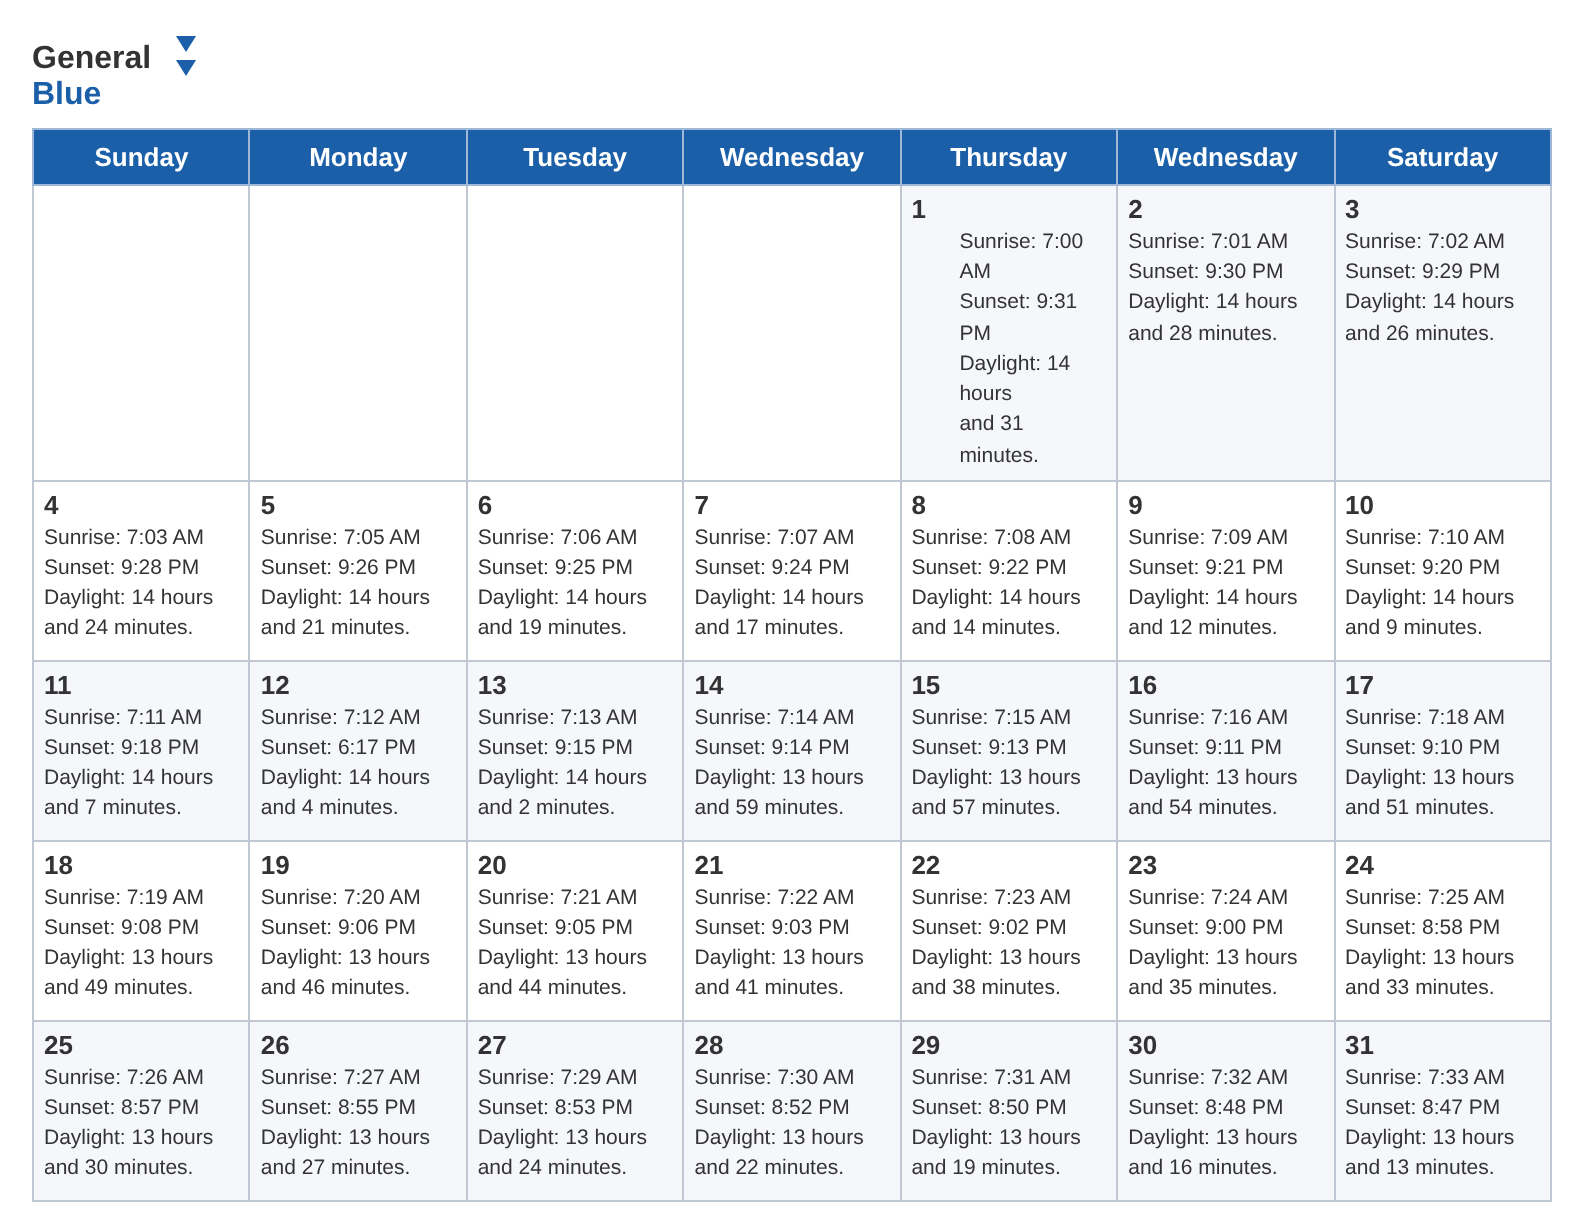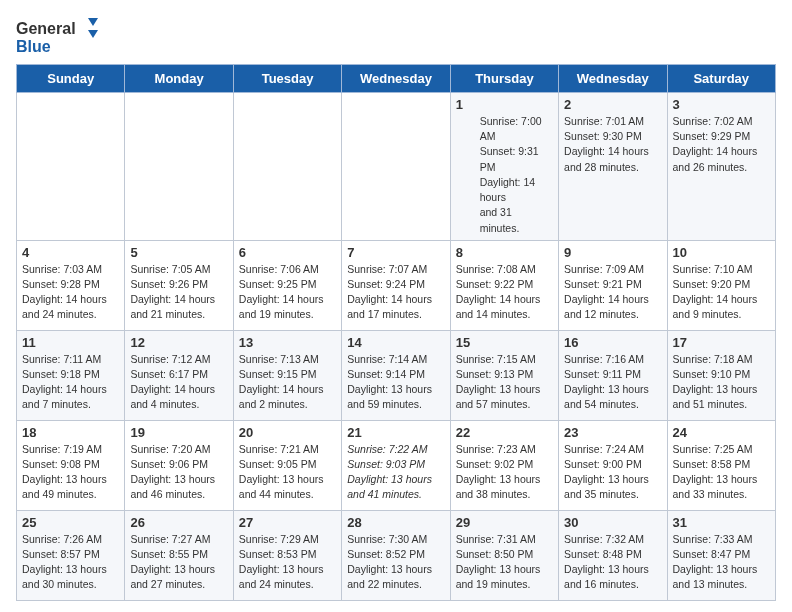--- a/index.html
+++ b/index.html
@@ -255,21 +255,21 @@
         </td>
         <td>
           <div class="day-number">20</div>
           <div class="day-detail" style="white-space: pre-line;">Sunrise: 7:21 AM
 Sunset: 9:05 PM
 Daylight: 13 hours
 and 44 minutes.</div>
         </td>
         <td>
           <div class="day-number">21</div>
-          <div class="day-detail" style="white-space: pre-line; font-style: italic;">Sunrise: 7:22 AM
+          <div class="day-detail" style="white-space: pre-line;">Sunrise: 7:22 AM
 Sunset: 9:03 PM
 Daylight: 13 hours
 and 41 minutes.</div>
         </td>
         <td>
           <div class="day-number">22</div>
           <div class="day-detail" style="white-space: pre-line;">Sunrise: 7:23 AM
 Sunset: 9:02 PM
 Daylight: 13 hours
 and 38 minutes.</div>

